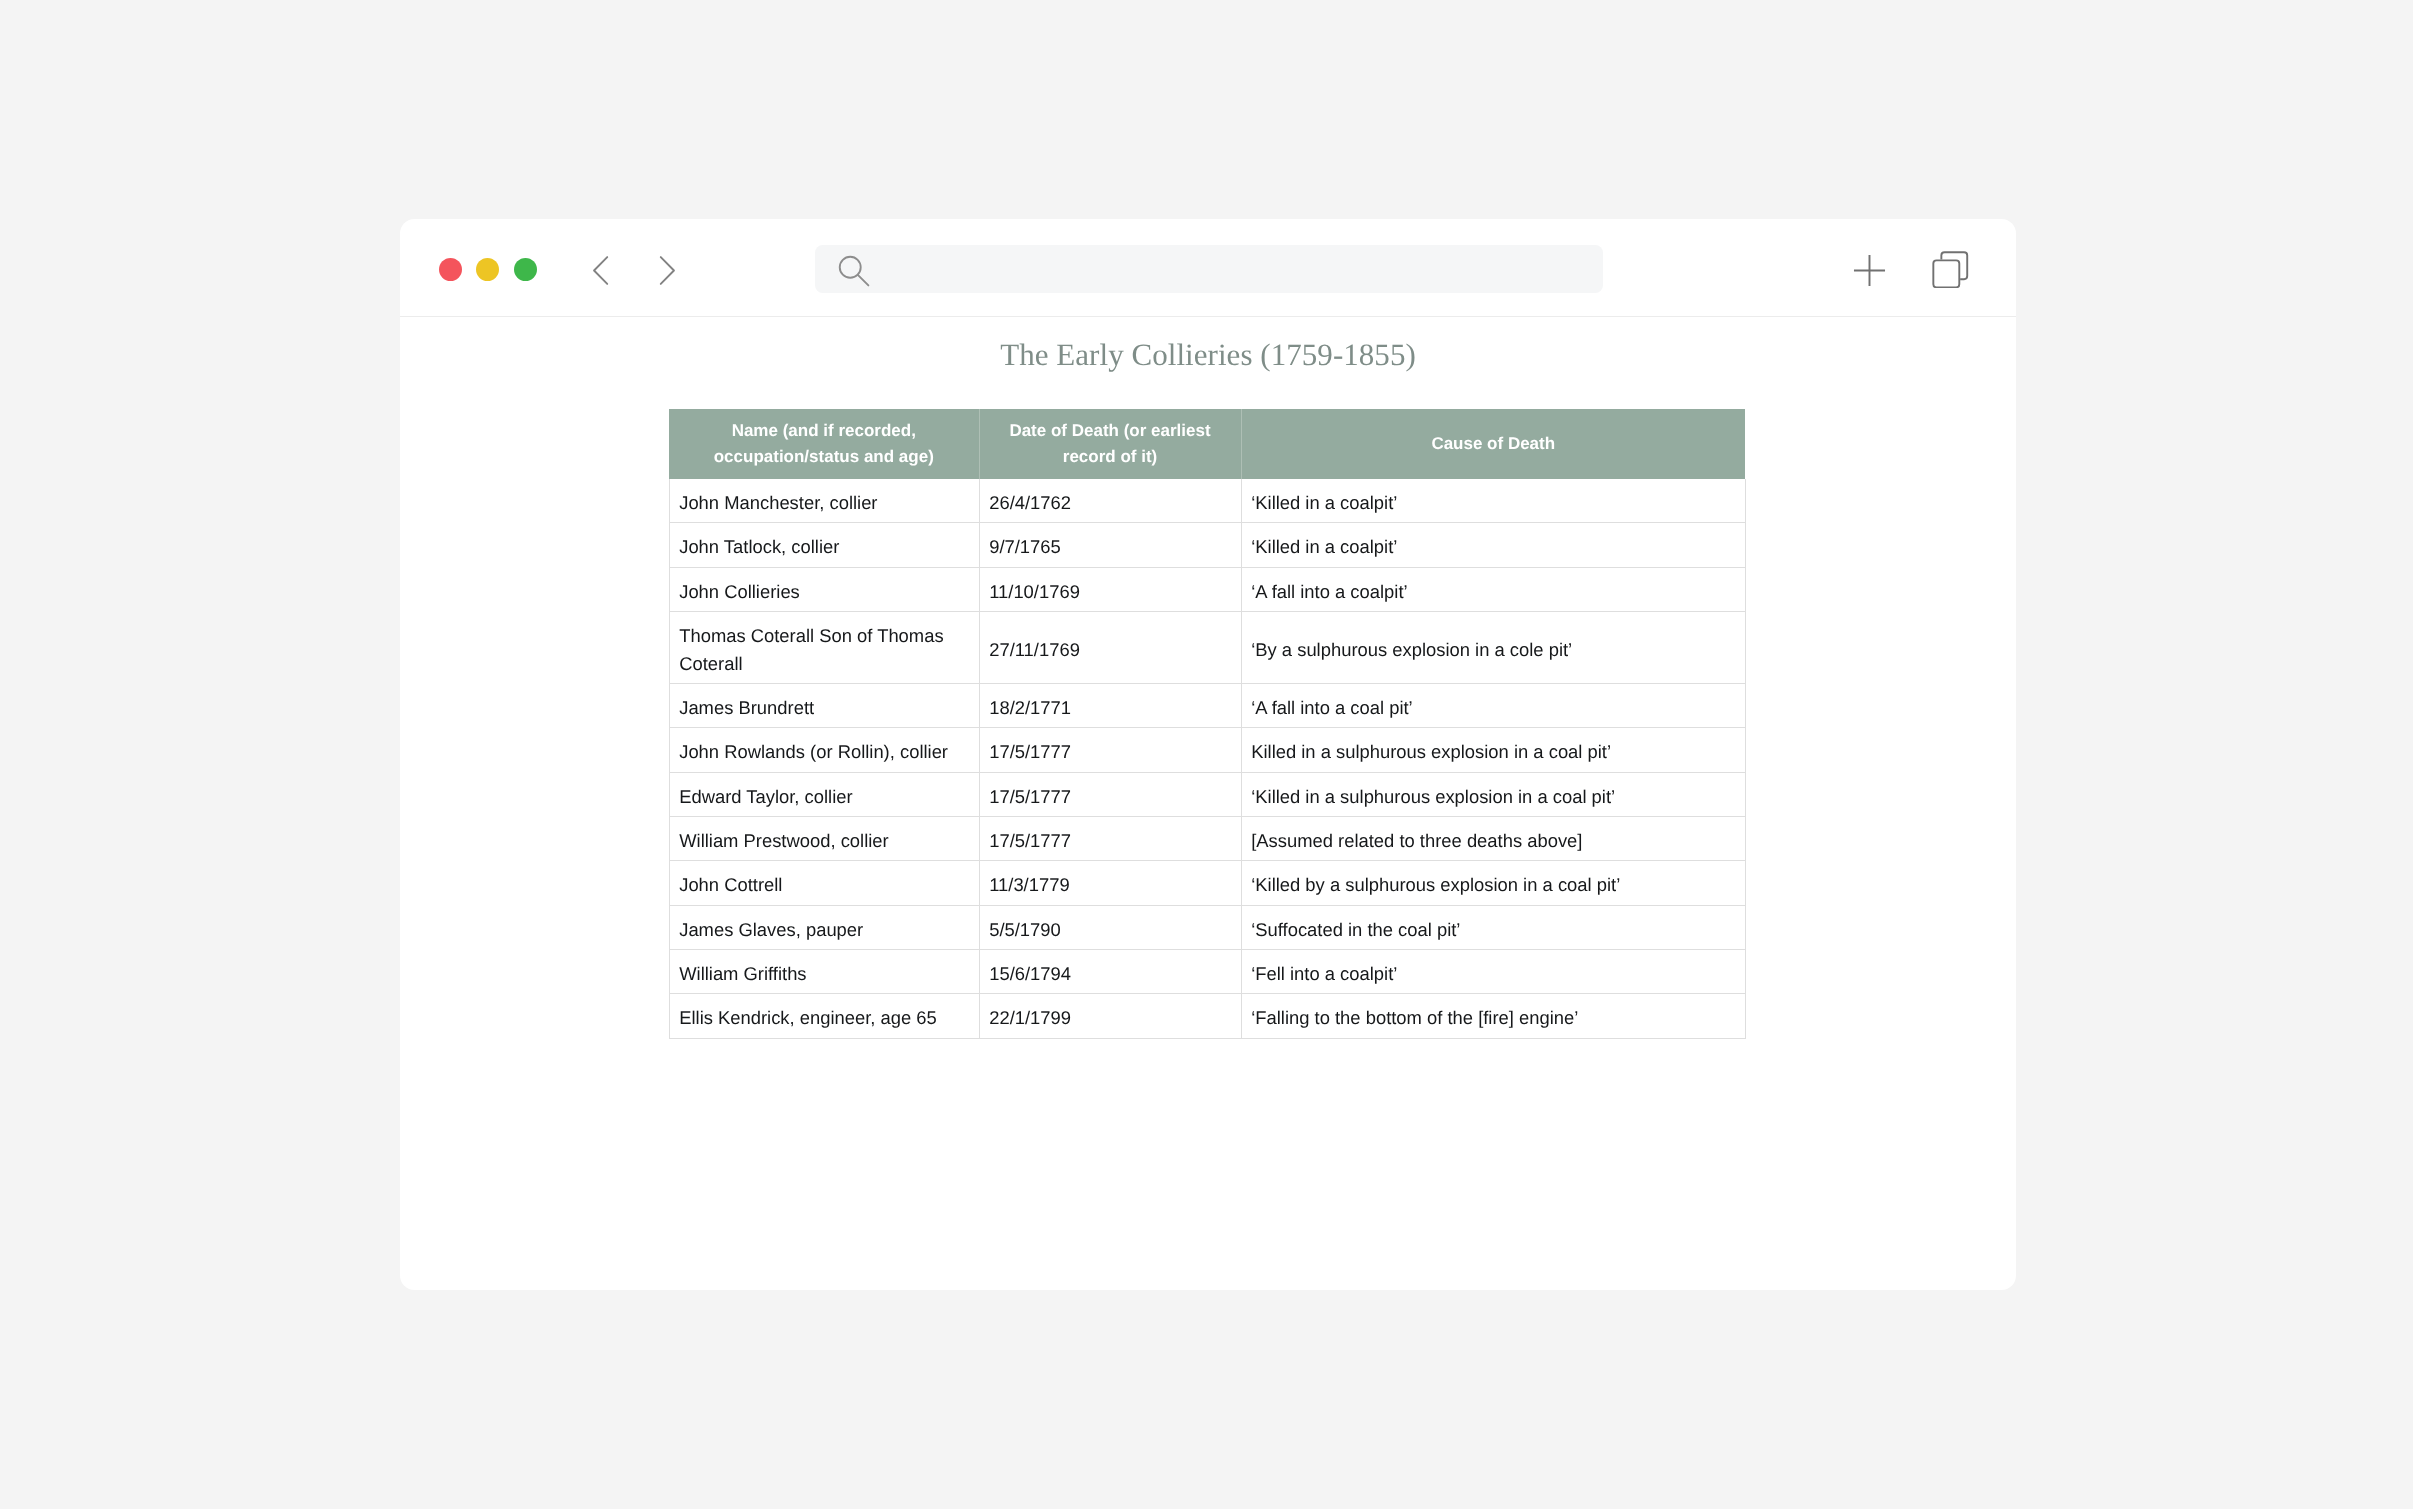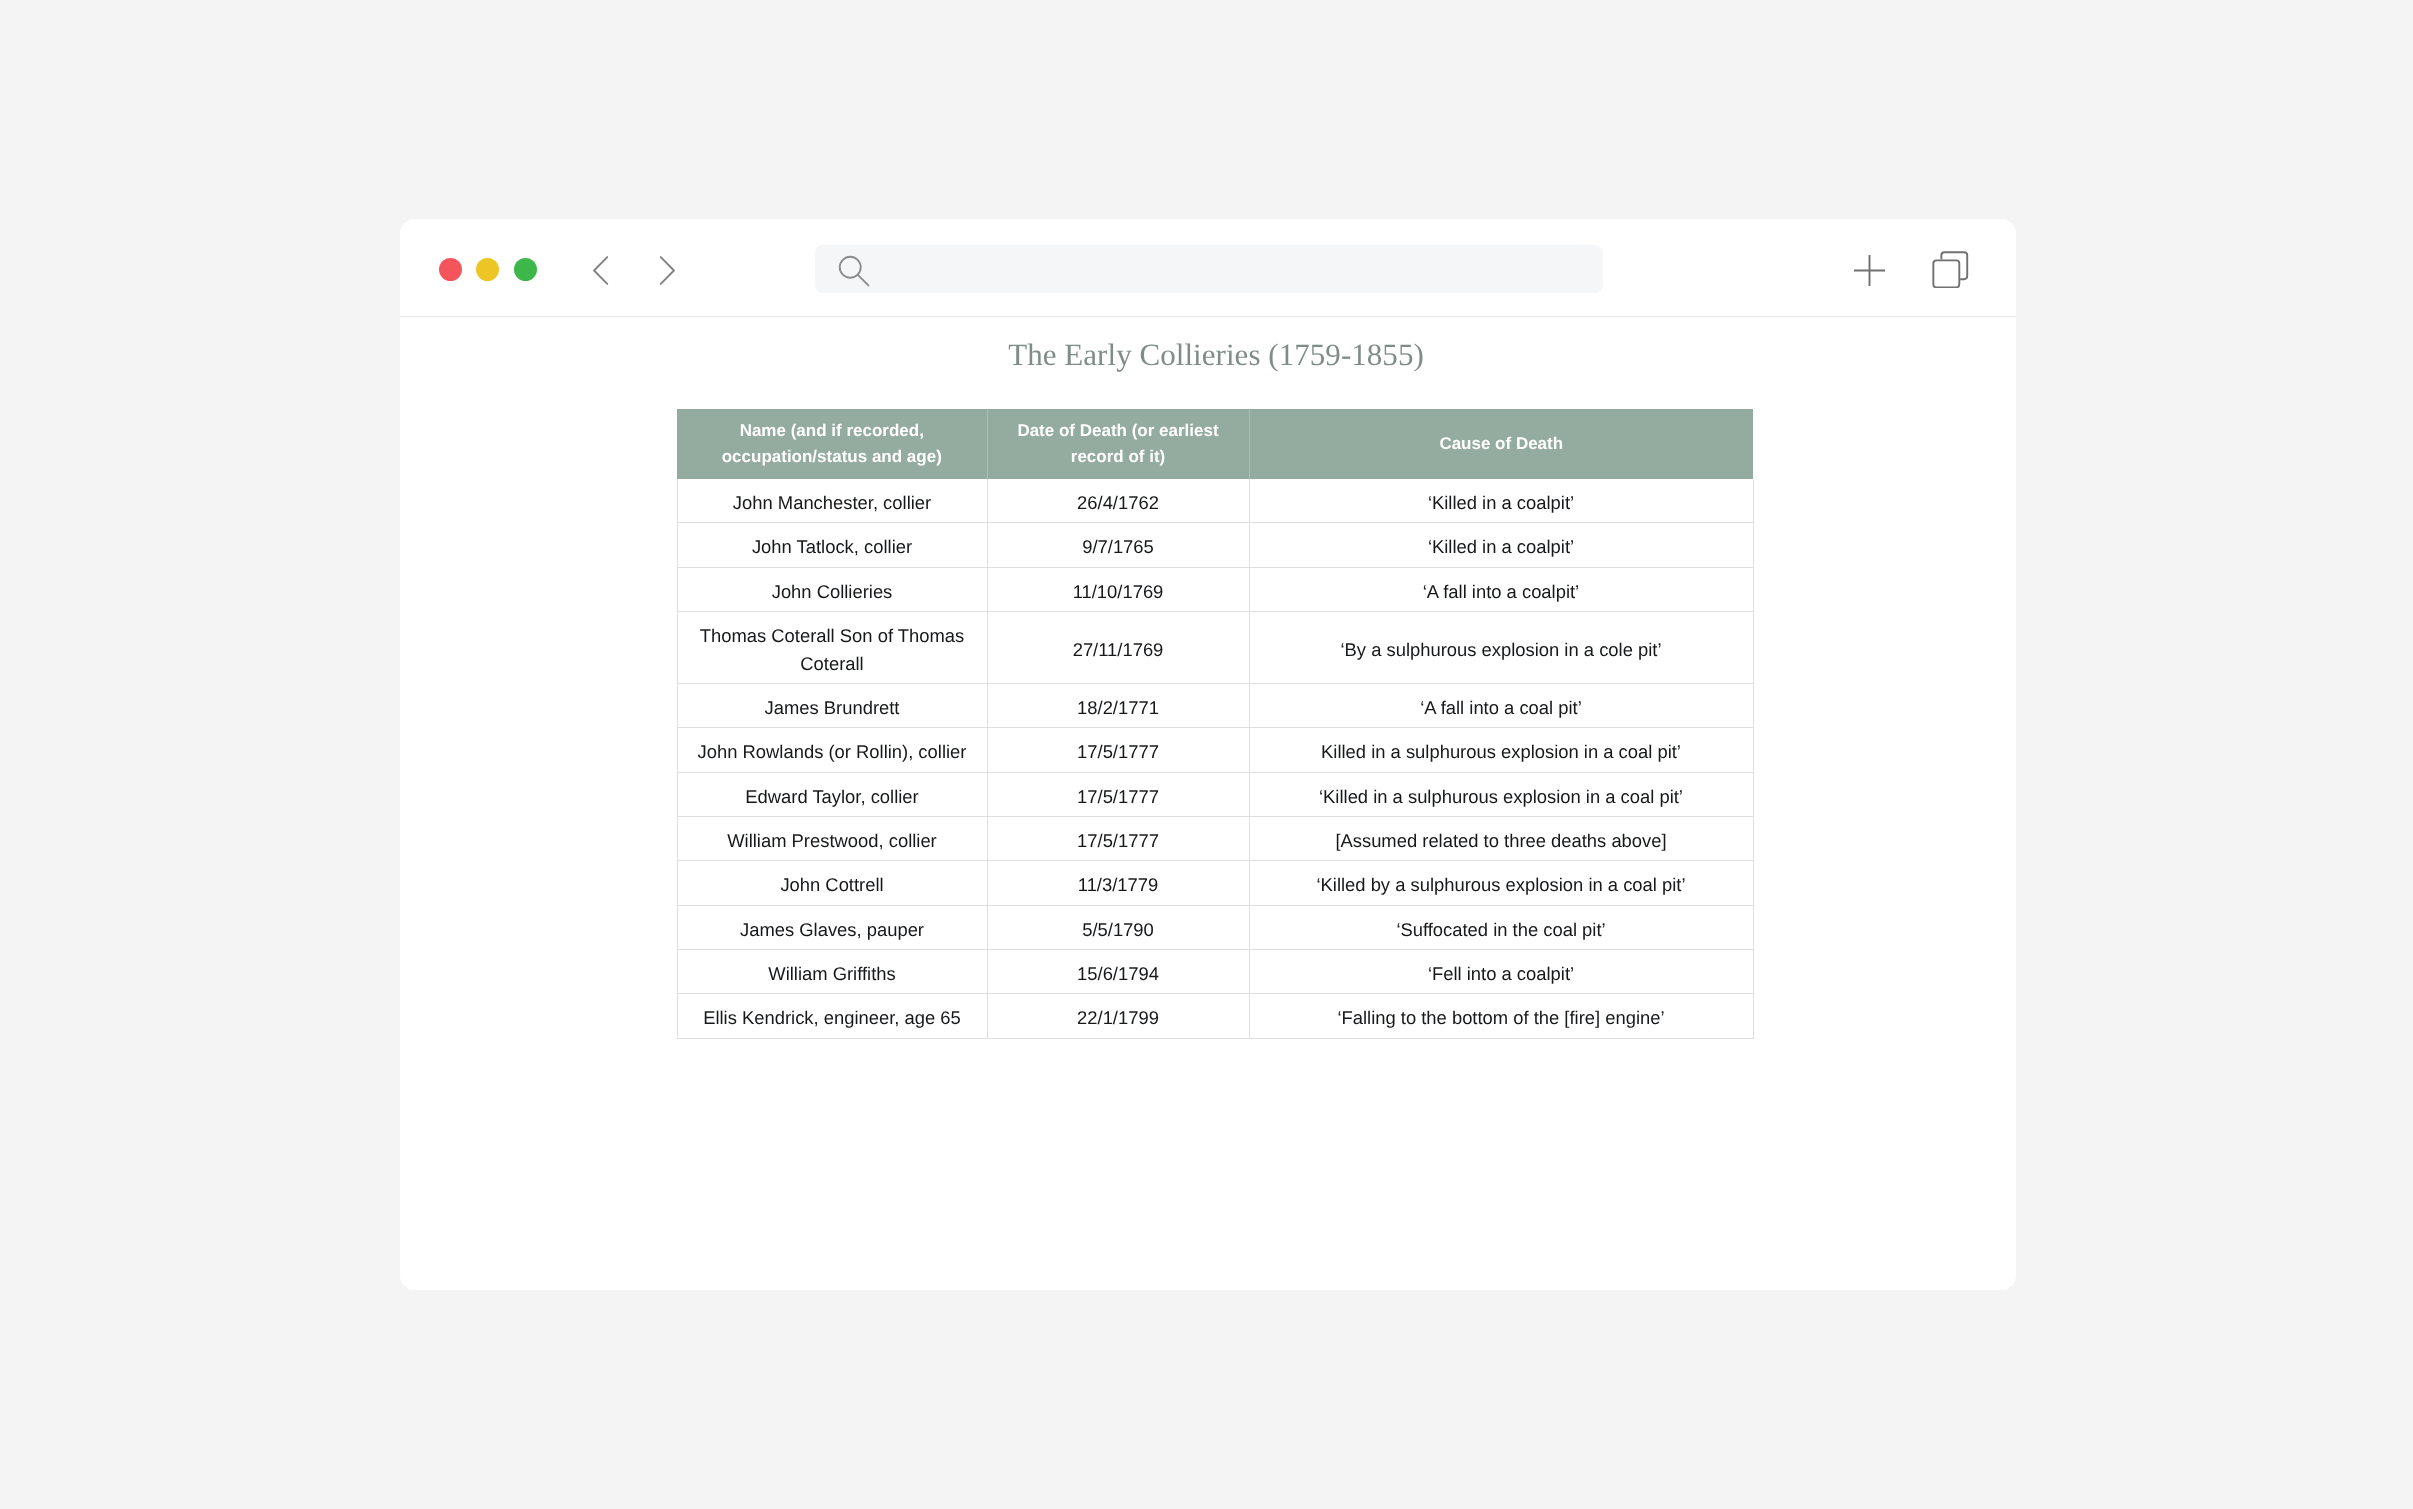--- a/index.html
+++ b/index.html
@@ -54,21 +54,21 @@
     border: none; outline: none; background: transparent;
     font-family: "Liberation Sans", sans-serif;
     font-size: 16.4px; color: #333;
   }
 
   .btn-plus { position: absolute; left: 1453px; top: 35px; color: var(--icon, #6f6f6f); }
   .btn-tabs { position: absolute; left: 1532px; top: 27px; color: var(--icon, #717171); }
 
   
   .content {
-    position: absolute; left: 8px; top: 99px;
+    position: absolute; left: 0; top: 99px;
     width: 100%; height: 971px;
     overflow: hidden;
   }
   .page-title {
     text-align: center;
     font-family: "Liberation Serif", serif;
     font-weight: normal;
     font-size: 31px;
     color: var(--title-fg, #7f8d88);
     margin-top: 19px;
@@ -90,21 +90,20 @@
     padding: 0 13.5px;
     height: 70px;
     border-right: 1px solid var(--thead-divider, #aebfb5);
     line-height: 1.55;
     vertical-align: middle;
   }
   table.data th:last-child { border-right: none; }
   table.data td {
     border: 1px solid var(--cell-border, #dedede);
     border-top: none;
-    text-align: center;
     font-size: 18.4px;
     color: var(--cell-fg, #16181a);
     padding: 10px 9.7px 5.3px;
     line-height: 28px;
     vertical-align: middle;
     margin-left: 8px;
   }
   table.data tr td:first-child { border-left: 1px solid var(--cell-border, #dedede); }
   .c-name { width: 310px; }
   .c-date { width: 262px; }

